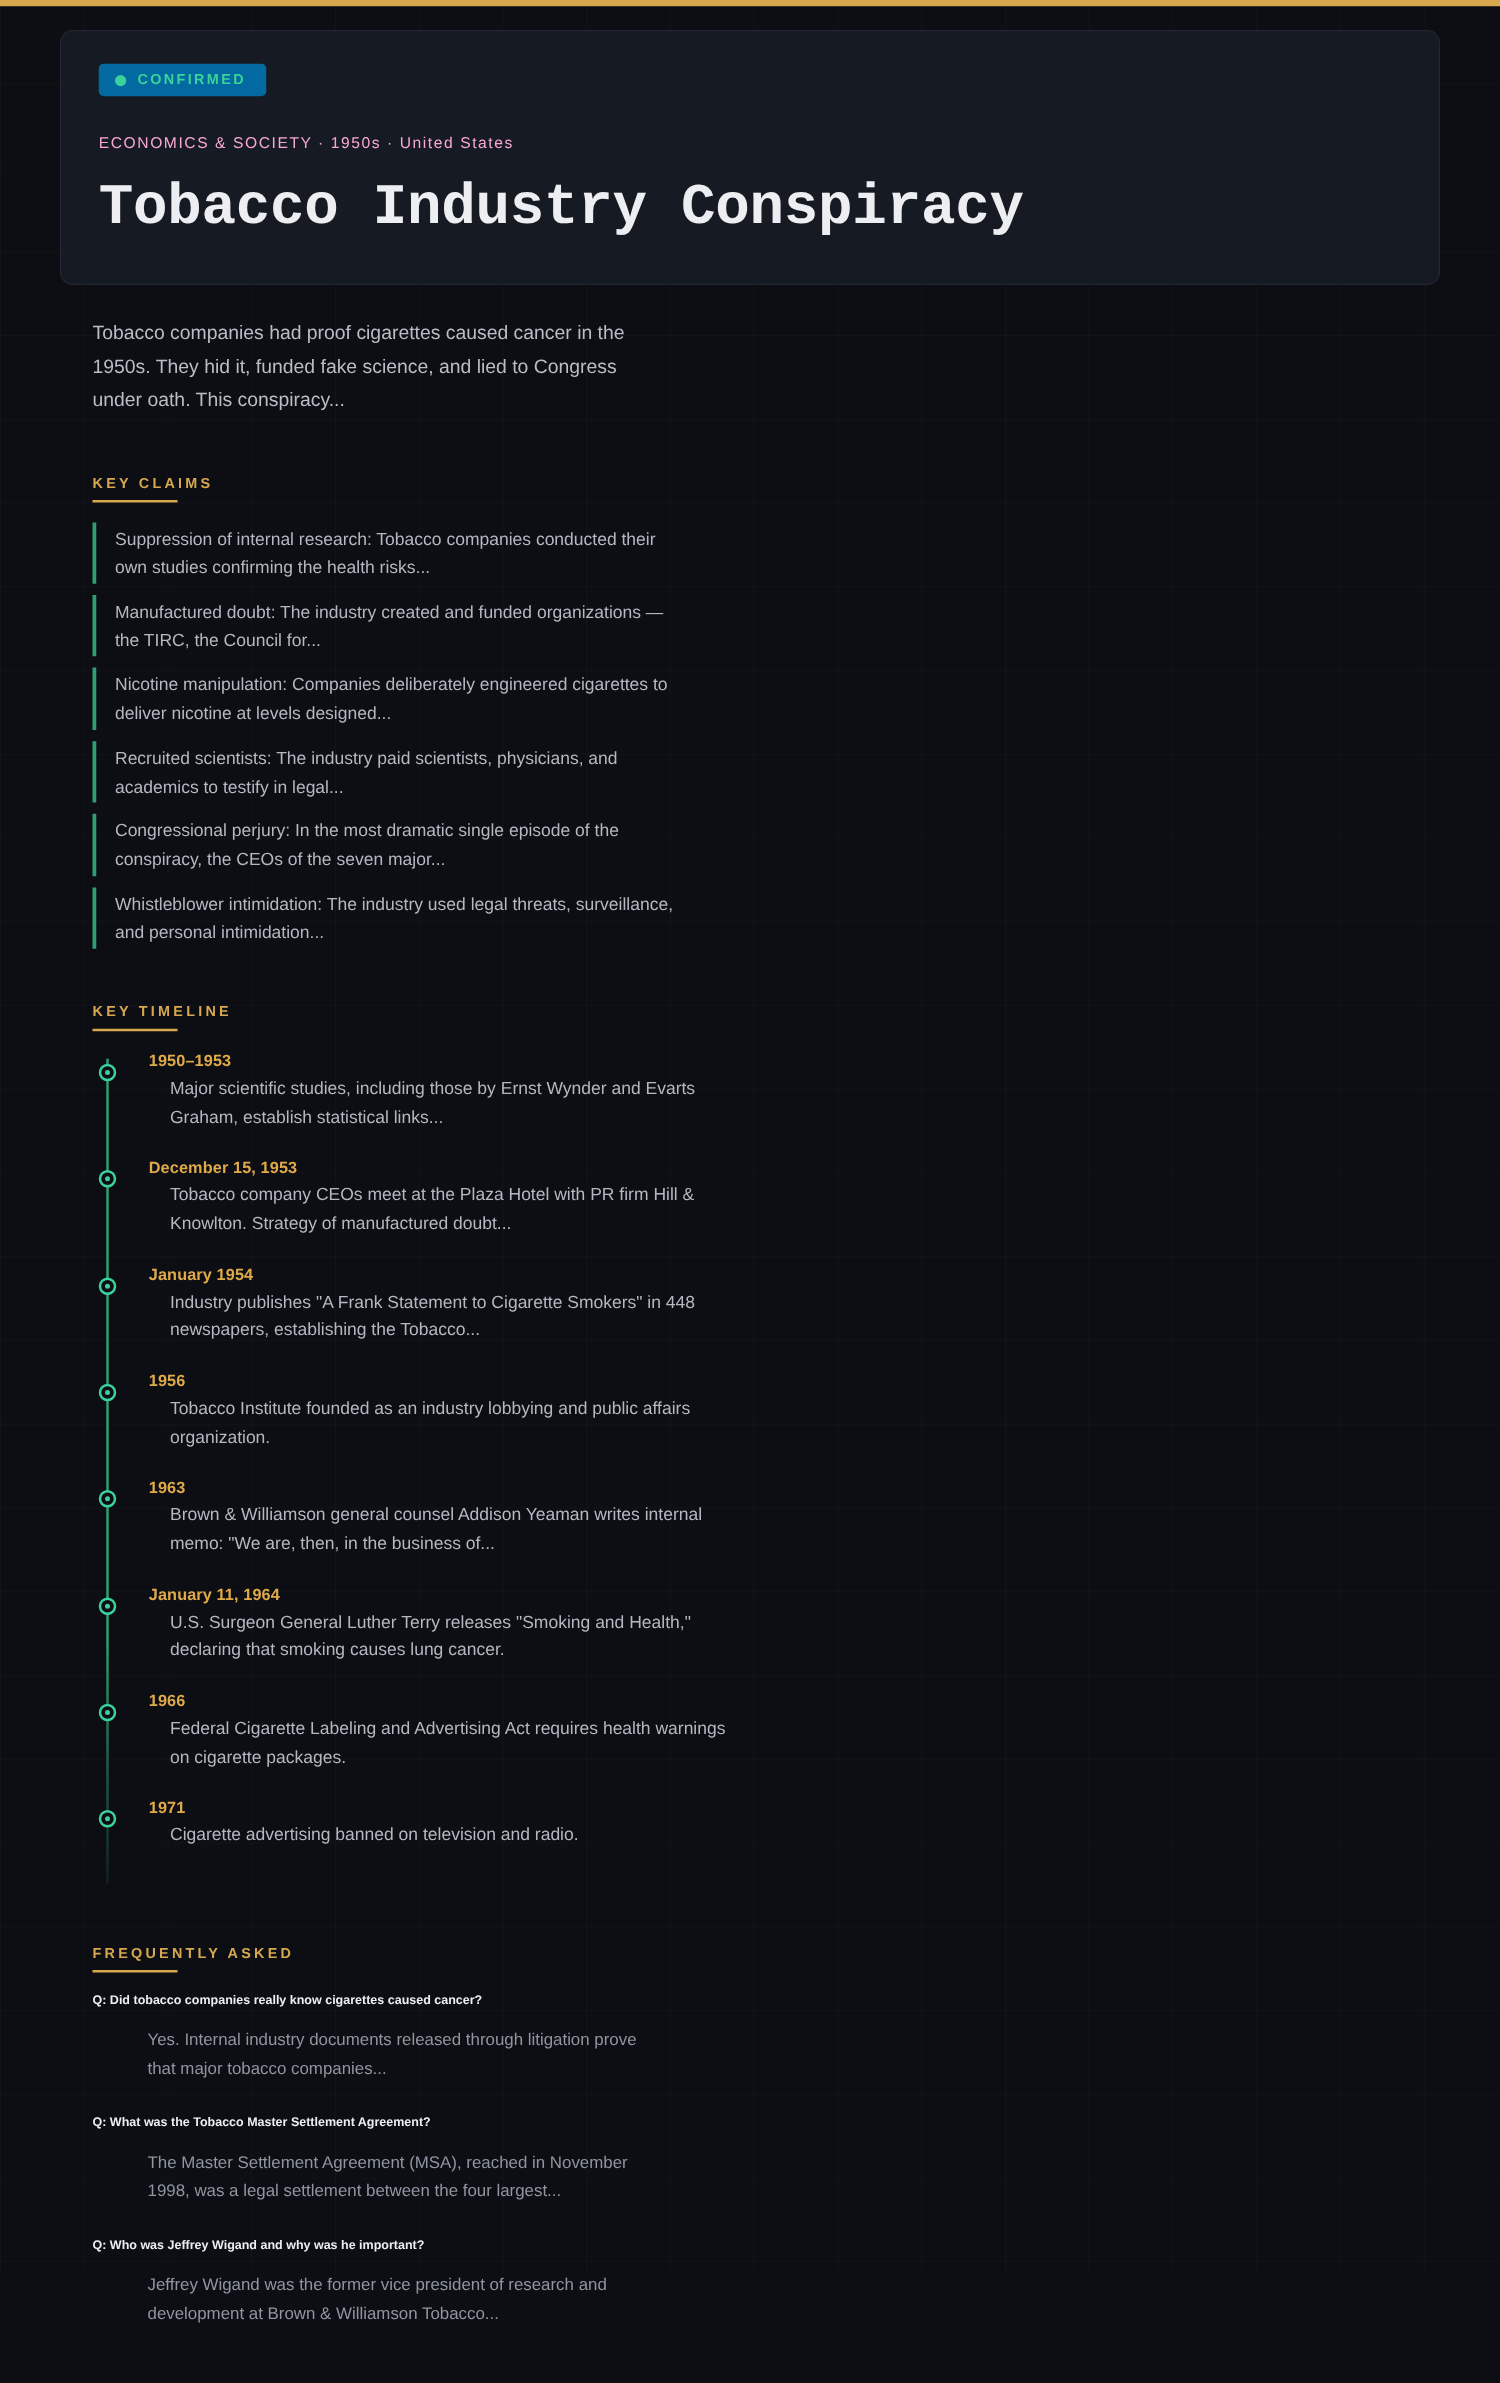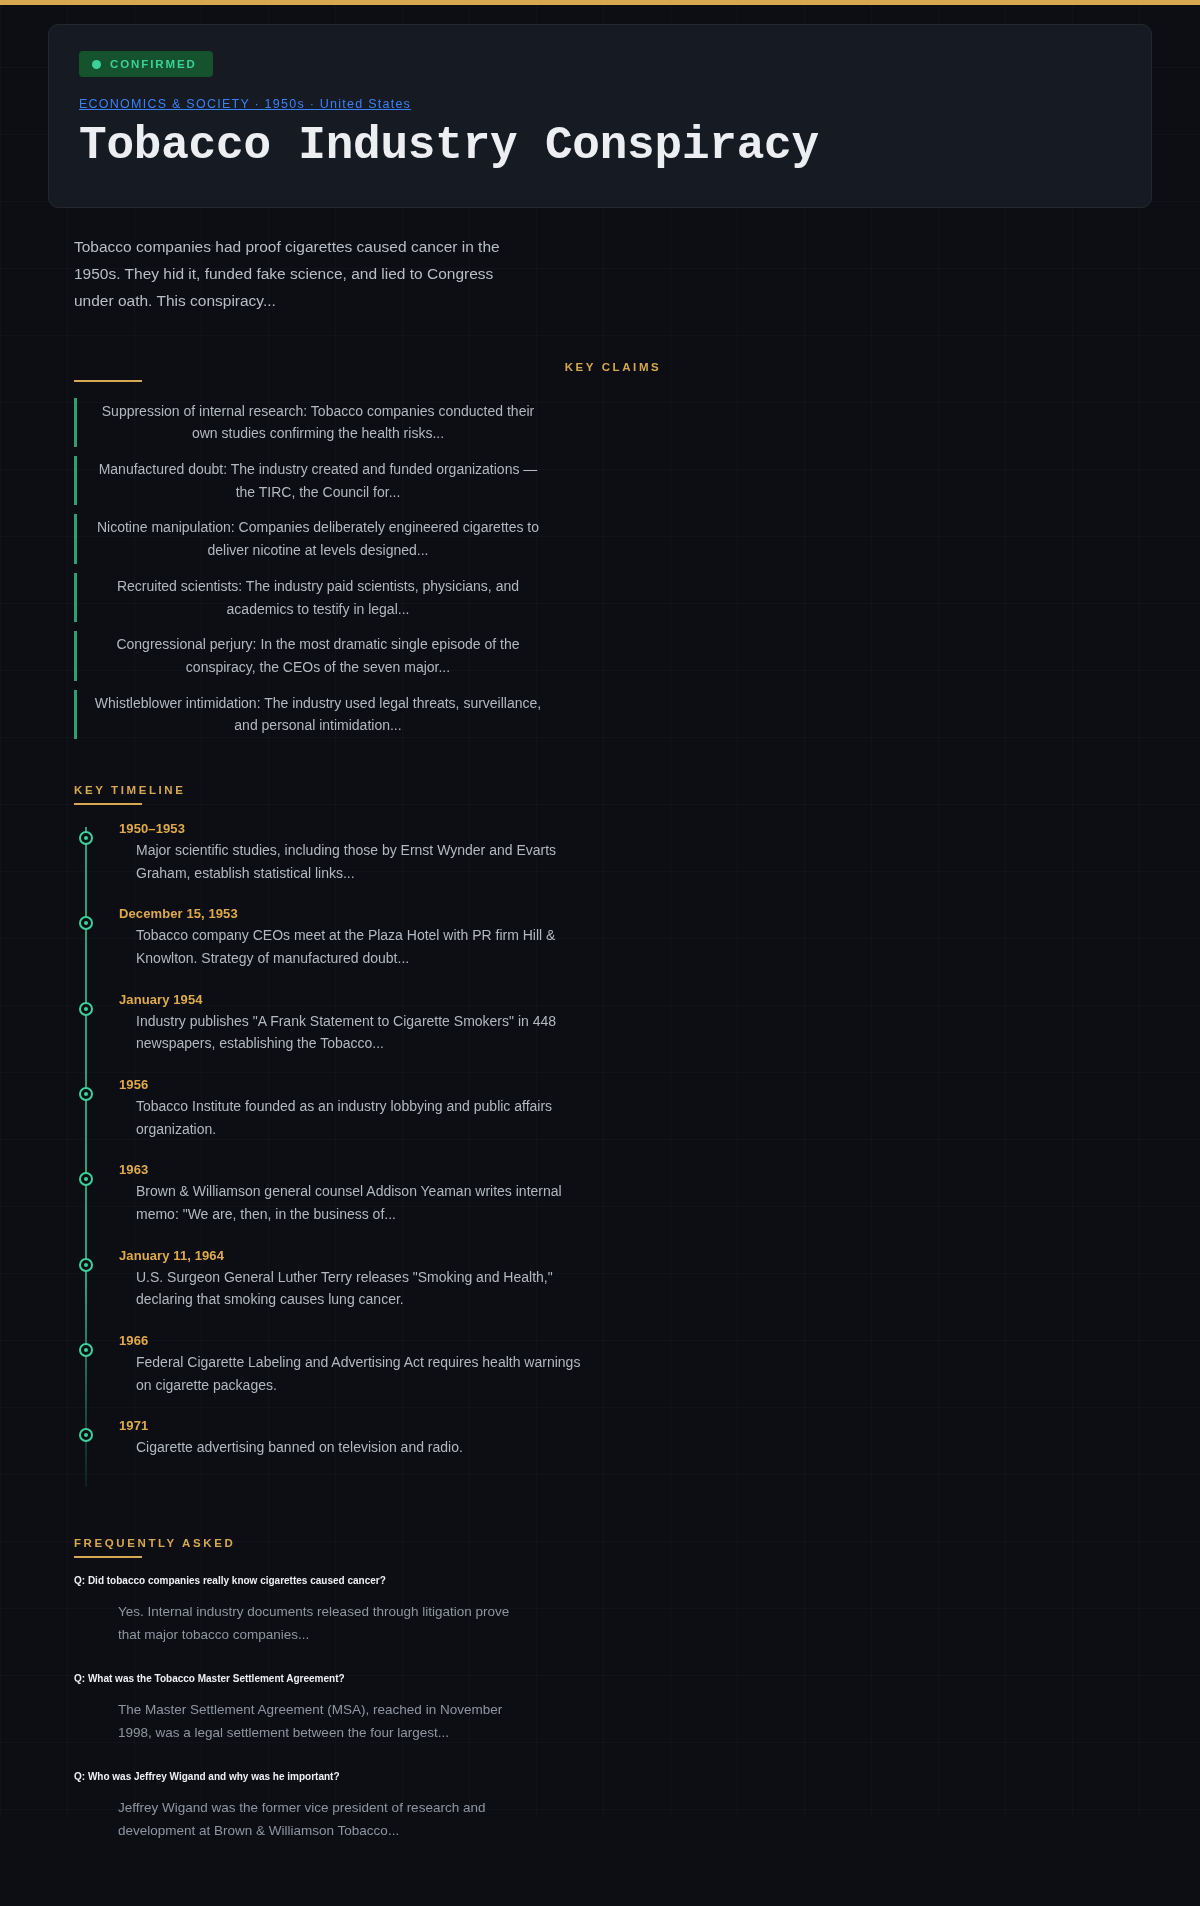--- a/index.html
+++ b/index.html
@@ -30,34 +30,33 @@
   .hero-wrap { padding:24px 48px 0 48px; }
   .hero {
     background:#161a23;
     border:1px solid #222733;
     border-radius:10px;
     padding:26px 30px 34px 30px;
     min-height:172px;
   }
   .badge {
     display:inline-flex; align-items:center; gap:9px;
-    background:#14532d;
+    background:#0369a1;
     border-radius:4px;
     padding:7px 16px 7px 13px;
-    margin-bottom:20px;
+    margin-bottom:30px;
   }
   .badge-dot { width:9px; height:9px; border-radius:50%; background:#3ad29a; display:block; }
   .badge-label {
     color:#3ad29a; font-size:11.5px; font-weight:bold;
     letter-spacing:1.9px;
   }
   .meta {
-    color:#3b82f6; font-size:12.5px; letter-spacing:1.25px;
-    margin-bottom:9px;
-    text-decoration:underline;
+    color:#f9a8d4; font-size:12.5px; letter-spacing:1.25px;
+    margin-bottom:19px;
   }
   .title {
     font-family:Liberation Mono, monospace;
     font-weight:bold;
     font-size:46px;
     color:#eceef1;
     letter-spacing:-0.2px;
     line-height:1.16;
   }
 
@@ -75,21 +74,21 @@
   .sec-head {
     color:#d7a84f;
     font-size:11.5px;
     font-weight:bold;
     letter-spacing:2.6px;
     padding-bottom:7px;
     display:inline-block;
   }
   .sec-rule { width:68px; height:2px; background:#d7a84f; margin-bottom:16px; }
 
-  #claims-section { padding-top:42px;text-align:center; }
+  #claims-section { padding-top:42px; }
   .claim {
     border-left:3px solid #2f9e72;
     padding:2px 0 2px 15px;
     margin-bottom:9px;
     font-size:14px;
     line-height:1.62;
     color:#b3b8c1;
     max-width:470px;
   }
 

